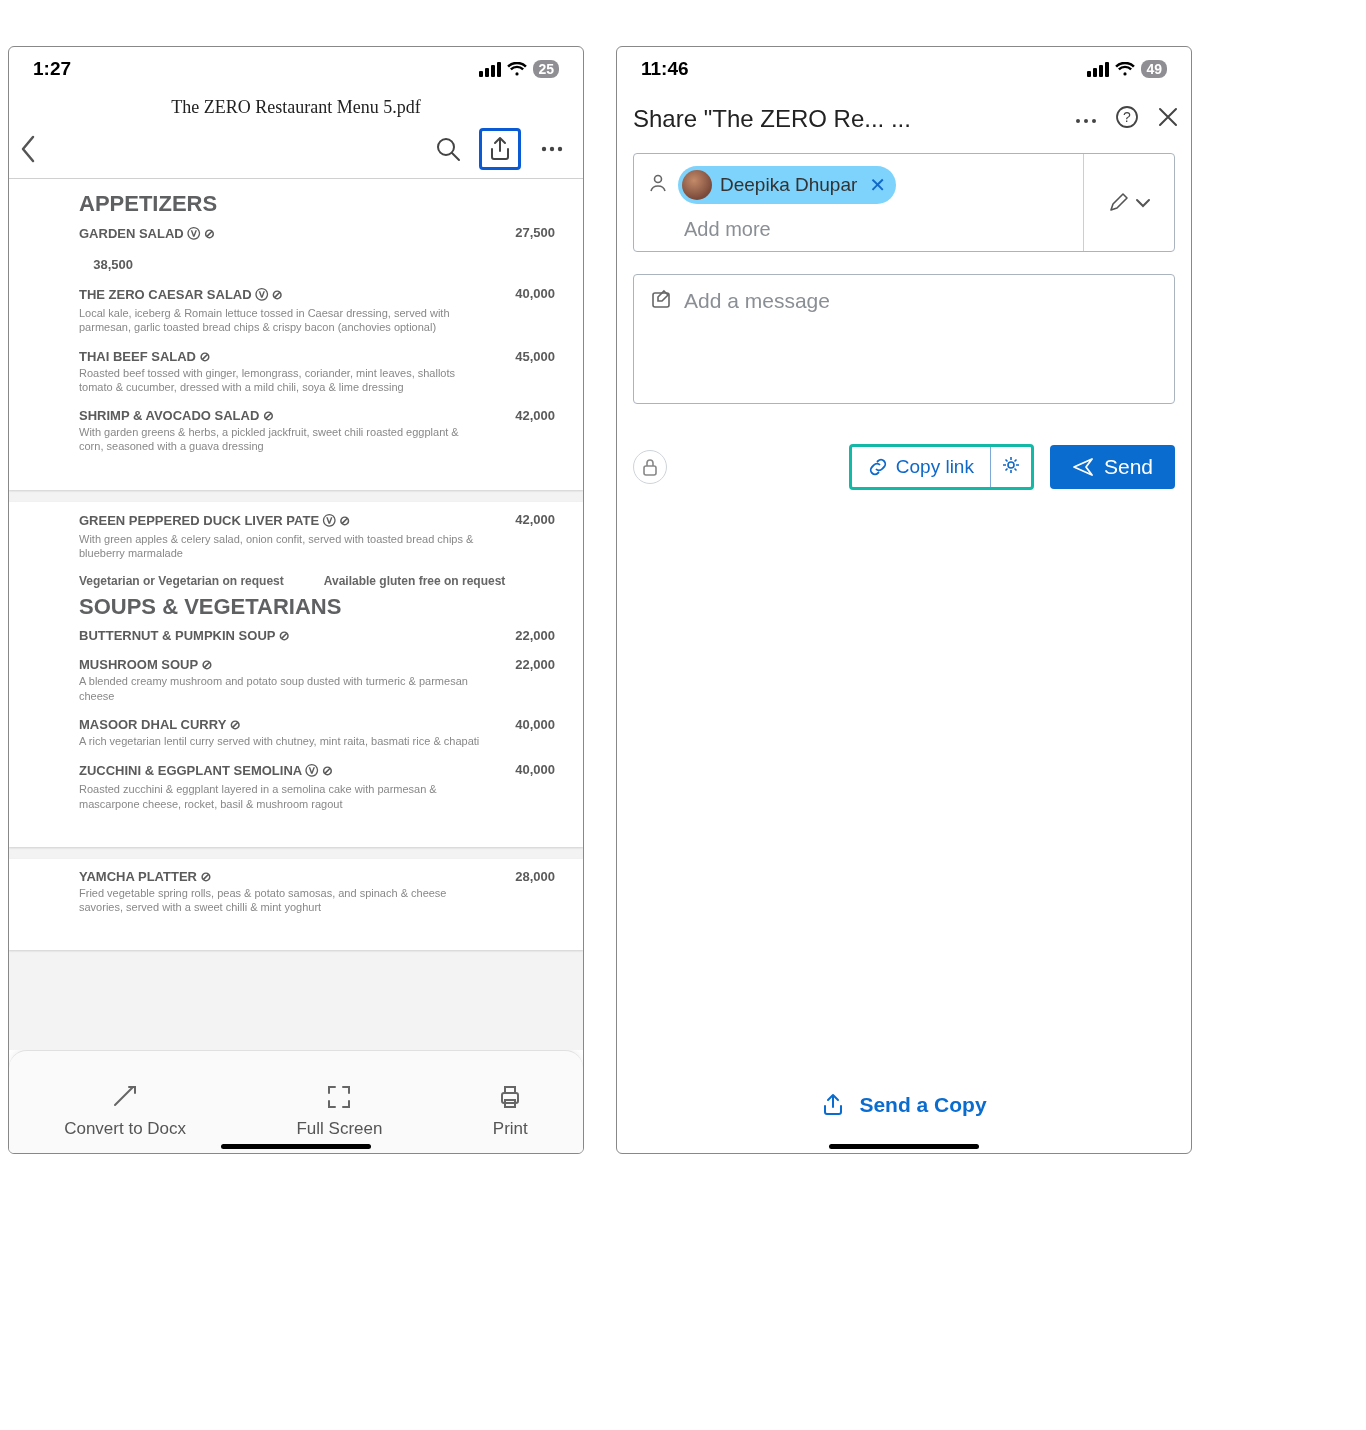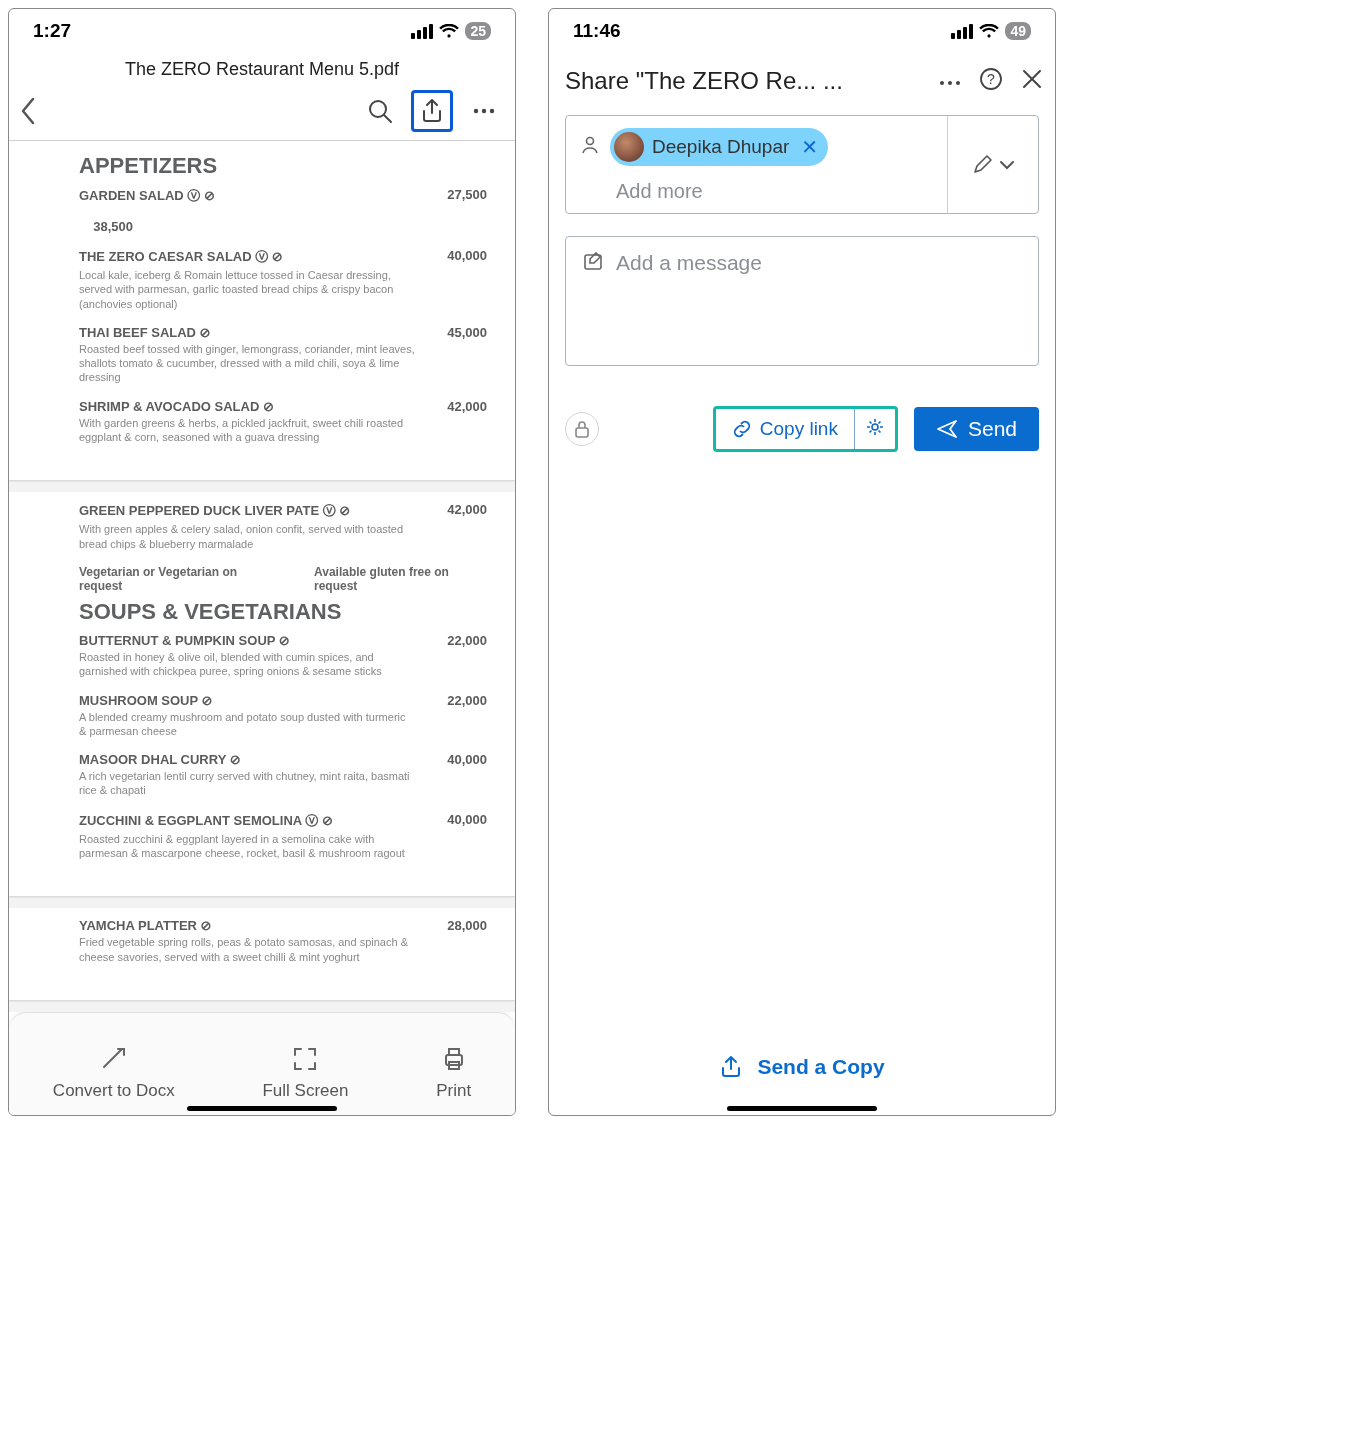--- a/index.html
+++ b/index.html
@@ -6,29 +6,30 @@
   body {
     font-family: -apple-system, BlinkMacSystemFont, "Segoe UI", sans-serif;
     background: #fff;
     width: 1366px;
     height: 1430px;
     display: flex;
     gap: 32px;
     padding: 8px;
   }
   .phone {
-    width: 508px;
+    width: 576px;
     height: 1108px;
     border: 1px solid #888;
     border-radius: 6px;
     background: #fff;
     overflow: hidden;
     display: flex;
     flex-direction: column;
     position: relative;
+    margin-top: 38px;
   }
   .status-bar {
     height: 44px;
     display: flex;
     justify-content: space-between;
     align-items: center;
     padding: 0 24px;
     font-weight: 600;
     font-size: 19px;
   }
@@ -41,20 +42,21 @@
   .battery-badge {
     background: #8e8e93; color: #fff; border-radius: 8px;
     padding: 1px 5px; font-size: 14px; font-weight: 700;
     display: inline-flex; align-items: center;
   }
   .doc-title {
     text-align: center;
     font-size: 18px;
     color: #222;
     padding: 6px 0 4px;
+    font-family: Liberation Serif, serif;
   }
   .toolbar {
     display: flex;
     align-items: center;
     padding: 6px 10px 8px;
     border-bottom: 1px solid #d0d0d0;
     gap: 10px;
   }
   .toolbar .spacer { flex: 1; }
   .icon-btn {
@@ -282,21 +284,20 @@
           <div class="mi-price">42,000</div>
         </div>
       <div class="meta-row">
         <span>Vegetarian or Vegetarian on request</span>
         <span>Available gluten free on request</span>
       </div>
       <div class="section-title">SOUPS &amp; VEGETARIANS</div>
       <div class="menu-item">
           <div class="mi-left">
             <div class="mi-name">BUTTERNUT &amp; PUMPKIN SOUP ⊘</div>
-            <div class="mi-desc">Roasted in honey &amp; olive oil, blended with cumin spices, and garnished with chickpea puree, spring onions &amp; sesame sticks</div>
           </div>
           <div class="mi-price">22,000</div>
         </div>
       <div class="menu-item">
           <div class="mi-left">
             <div class="mi-name">MUSHROOM SOUP ⊘</div>
             <div class="mi-desc">A blended creamy mushroom and potato soup dusted with turmeric &amp; parmesan cheese</div>
           </div>
           <div class="mi-price">22,000</div>
         </div>

